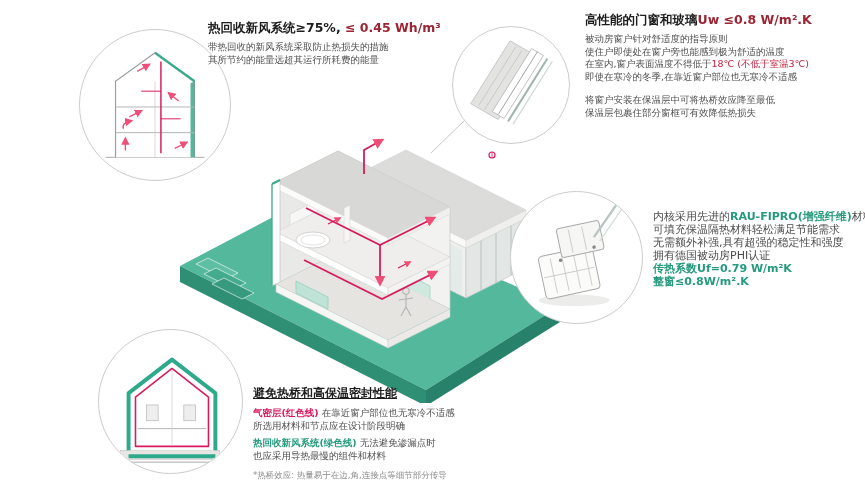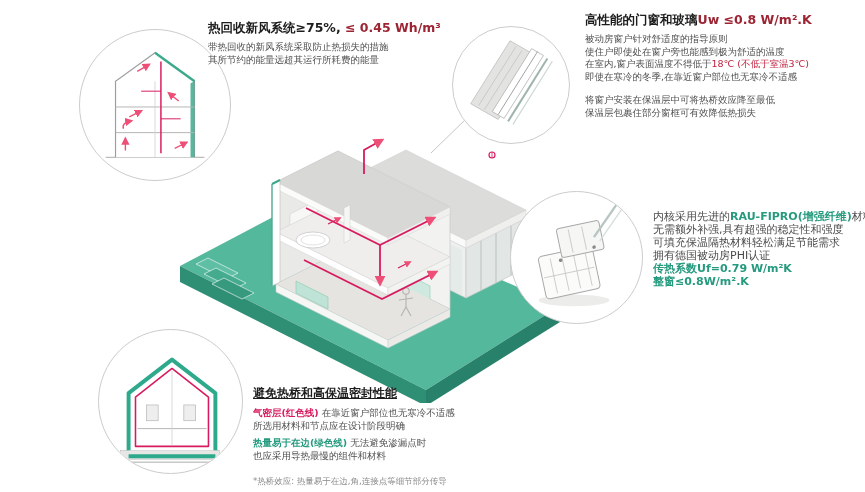--- a/index.html
+++ b/index.html
@@ -27,21 +27,21 @@
   .pink{color:#d81b5f;font-weight:bold;text-align:right;}
   .tealtx{color:#259a7e;font-weight:bold;}
   .gap{height:11px;}
   .gap-s{height:5px;}
   .tb-heat{left:208px;top:20px;width:262px;}
   .tb-windows{left:585px;top:12px;width:276px;}
   .tb-material{left:653px;top:210px;width:210px;font-size:11px;line-height:13px;}
   .tb-material div{white-space:nowrap;}
   .tb-thermal{left:253px;top:386px;width:336px;}
   .tb-thermal .title{font-size:12px;text-decoration:underline;}
-  .footnote{margin-top:13px;font-size:8.5px;color:#8a8a8a;white-space:nowrap;}
+  .footnote{margin-top:7px;font-size:8.5px;color:#8a8a8a;white-space:nowrap;}
   .house-svg{position:absolute;left:168px;top:88px;width:405px;height:315px;}
   .overlay-svg{position:absolute;left:0;top:0;width:865px;height:492px;pointer-events:none;}
 </style>
 </head>
 <body>
 
 <div class="canvas">
 
   <svg class="overlay-svg">
     <line x1="467" y1="118" x2="431" y2="153" stroke="#c6c6c6" stroke-width="1"></line>
@@ -221,32 +221,32 @@
       <div><span>在室内,窗户表面温度不得低于</span><span class="inline-red">18℃ (不低于室温3℃)</span></div>
       <div>即使在寒冷的冬季,在靠近窗户部位也无寒冷不适感</div>
       <div class="gap"></div>
       <div>将窗户安装在保温层中可将热桥效应降至最低</div>
       <div>保温层包裹住部分窗框可有效降低热损失</div>
     </div>
   </div>
 
   <div class="tb tb-material">
     <div><span>内核采用先进的</span><span class="tealtx">RAU-FIPRO(增强纤维)</span><span>材料</span></div>
+    <div>可填充保温隔热材料轻松满足节能需求</div>
     <div>无需额外补强,具有超强的稳定性和强度</div>
-    <div>可填充保温隔热材料轻松满足节能需求</div>
     <div>拥有德国被动房PHI认证</div>
     <div class="tealtx">传热系数Uf=0.79 W/m²K</div>
     <div class="tealtx">整窗≤0.8W/m².K</div>
   </div>
 
   <div class="tb tb-thermal">
     <div class="title">避免热桥和高保温密封性能</div>
     <div class="body">
       <div><span class="pink">气密层(红色线)</span><span> 在靠近窗户部位也无寒冷不适感</span></div>
       <div>所选用材料和节点应在设计阶段明确</div>
       <div class="gap-s"></div>
-      <div><span class="tealtx">热量易于在边(绿色线)</span><span> 无法避免渗漏点时</span></div>
+      <div><span class="tealtx">热回收新风系统(绿色线)</span><span> 无法避免渗漏点时</span></div>
       <div>也应采用导热最慢的组件和材料</div>
       <div class="footnote">*热桥效应: 热量易于在边,角,连接点等细节部分传导</div>
     </div>
   </div>
 
 </div>
 
 </body></html>

